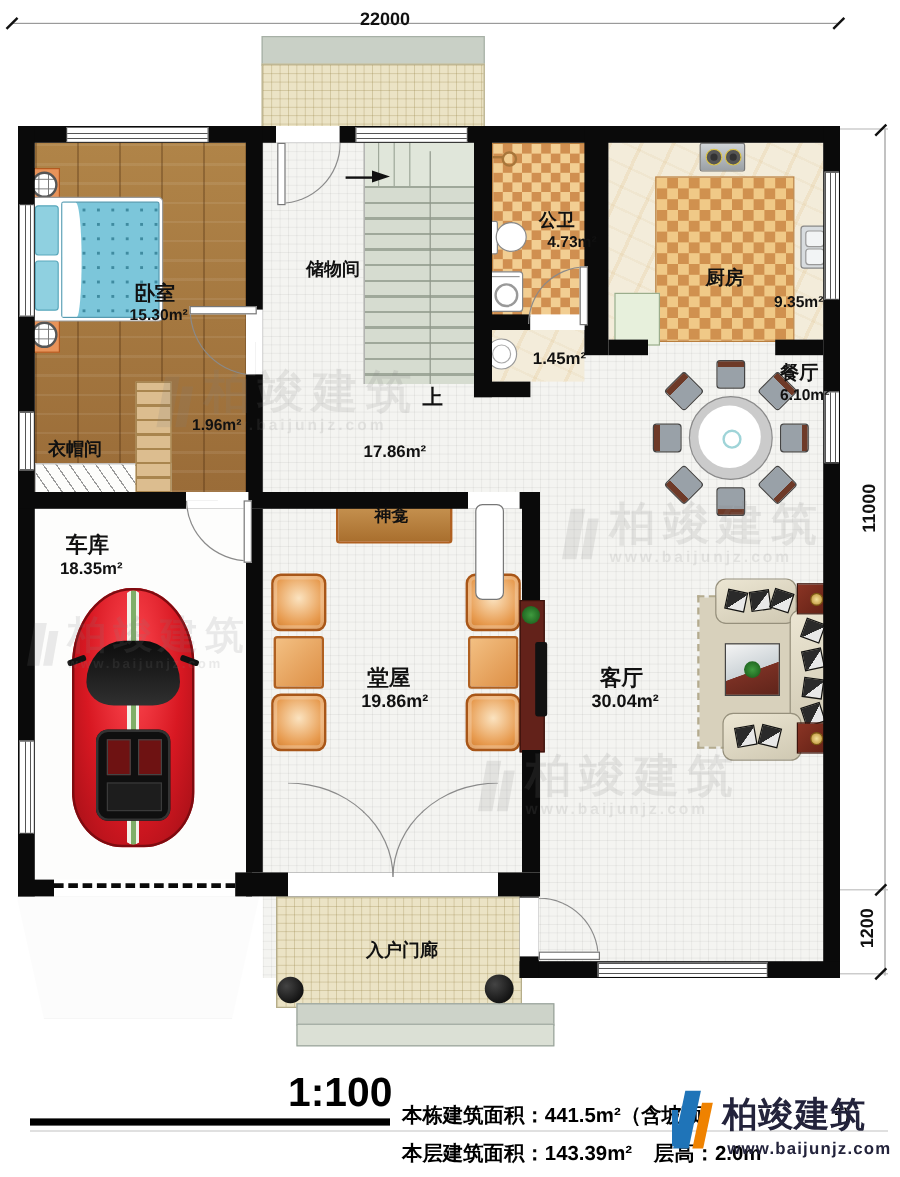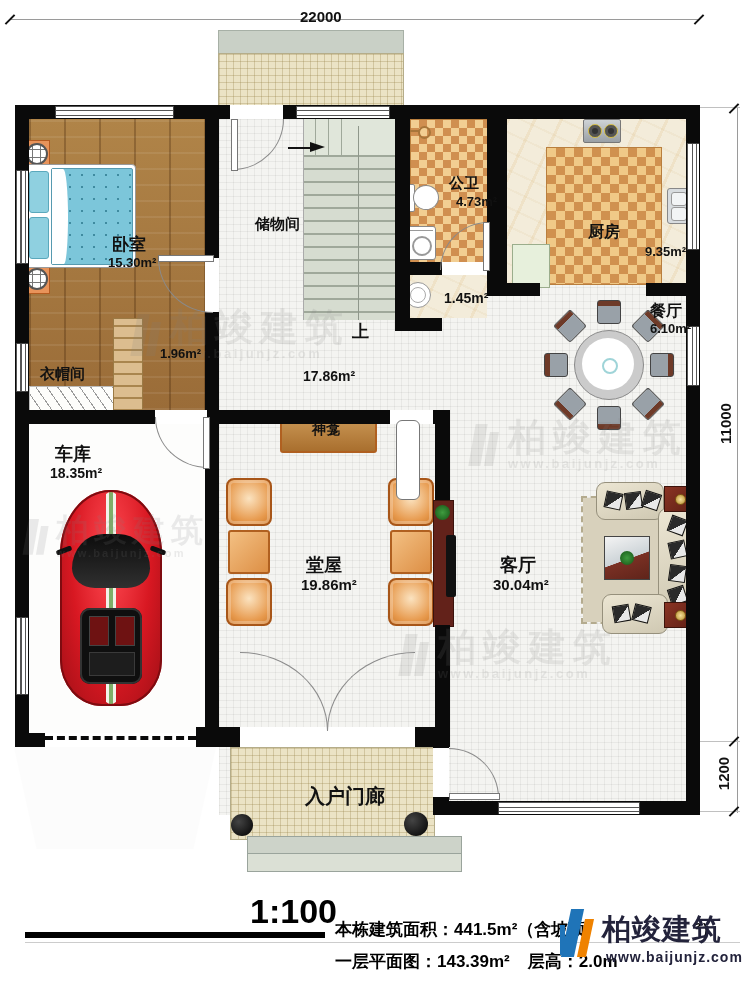--- a/index.html
+++ b/index.html
@@ -276,21 +276,21 @@
   <div class="abs lbl rname" style="left:650px;top:301px;font-size:16px;">餐厅</div>
   <div class="abs lbl rarea" style="left:650px;top:321px;">6.10m²</div>
   <div class="abs lbl rarea" style="left:303px;top:368px;font-size:14px;">17.86m²</div>
   <div class="abs lbl" style="left:352px;top:320px;font-size:17px;">上</div>
   <div class="abs lbl rname" style="left:306px;top:553px;font-size:18px;">堂屋</div>
   <div class="abs lbl rarea" style="left:301px;top:576px;font-size:15px;">19.86m²</div>
   <div class="abs lbl rname" style="left:500px;top:553px;font-size:18px;">客厅</div>
   <div class="abs lbl rarea" style="left:493px;top:576px;font-size:15px;">30.04m²</div>
   <div class="abs lbl rname" style="left:55px;top:442px;font-size:18px;">车库</div>
   <div class="abs lbl rarea" style="left:50px;top:465px;font-size:14px;">18.35m²</div>
-  <div class="abs lbl rname" style="left:305px;top:783px;font-size:20px;">入户门廊</div>
+  <div class="abs lbl rname" style="left:305px;top:783px;font-size:15px;">入户门廊</div>
 
   <div class="wm abs" style="left:132px;top:308px;">
     <div class="wmicon"></div>
     <div class="wmtxt">
         <div class="t1">柏竣建筑</div>
         <div class="t2">www.baijunjz.com</div>
       </div>
   </div>
   <div class="wm abs" style="left:470px;top:418px;">
     <div class="wmicon"></div>
@@ -309,26 +309,26 @@
   <div class="wm abs" style="left:400px;top:628px;">
     <div class="wmicon"></div>
     <div class="wmtxt">
         <div class="t1">柏竣建筑</div>
         <div class="t2">www.baijunjz.com</div>
       </div>
   </div>
 
   <div class="abs" style="left:25px;top:932px;width:300px;height:6px;background:#000;z-index:8;"></div>
   <div class="abs" style="left:25px;top:942px;width:715px;height:1px;background:#ccc;z-index:8;"></div>
-  <div class="abs fpscale" style="left:250px;top:892px;">1:100</div>
+  <div class="abs fpscale" style="left:240px;top:892px;">1:100</div>
   <div class="abs infoline" style="left:335px;top:918px;">
     <span>本栋建筑面积：441.5m²（含坡顶</span><span class="gap110"></span><span>²）</span>
   </div>
   <div class="abs infoline" style="left:335px;top:950px;">
-    <span>一层平面图：143.39m²</span><span class="gap18"></span><span>层高：2.0m</span>
+    <span>本层建筑面积：143.39m²</span><span class="gap18"></span><span>层高：2.0m</span>
   </div>
 
   <div class="abs logo" style="left:560px;top:903px;width:190px;height:70px;">
     <div class="licon abs" style="left:0;top:4px;">
       <div class="b1"></div>
       <div class="b2"></div>
       <div class="b3"></div>
     </div>
     <div class="abs logoname" style="left:42px;top:12px;">柏竣建筑</div>
     <div class="abs logourl" style="left:46px;top:46px;">www.baijunjz.com</div>

